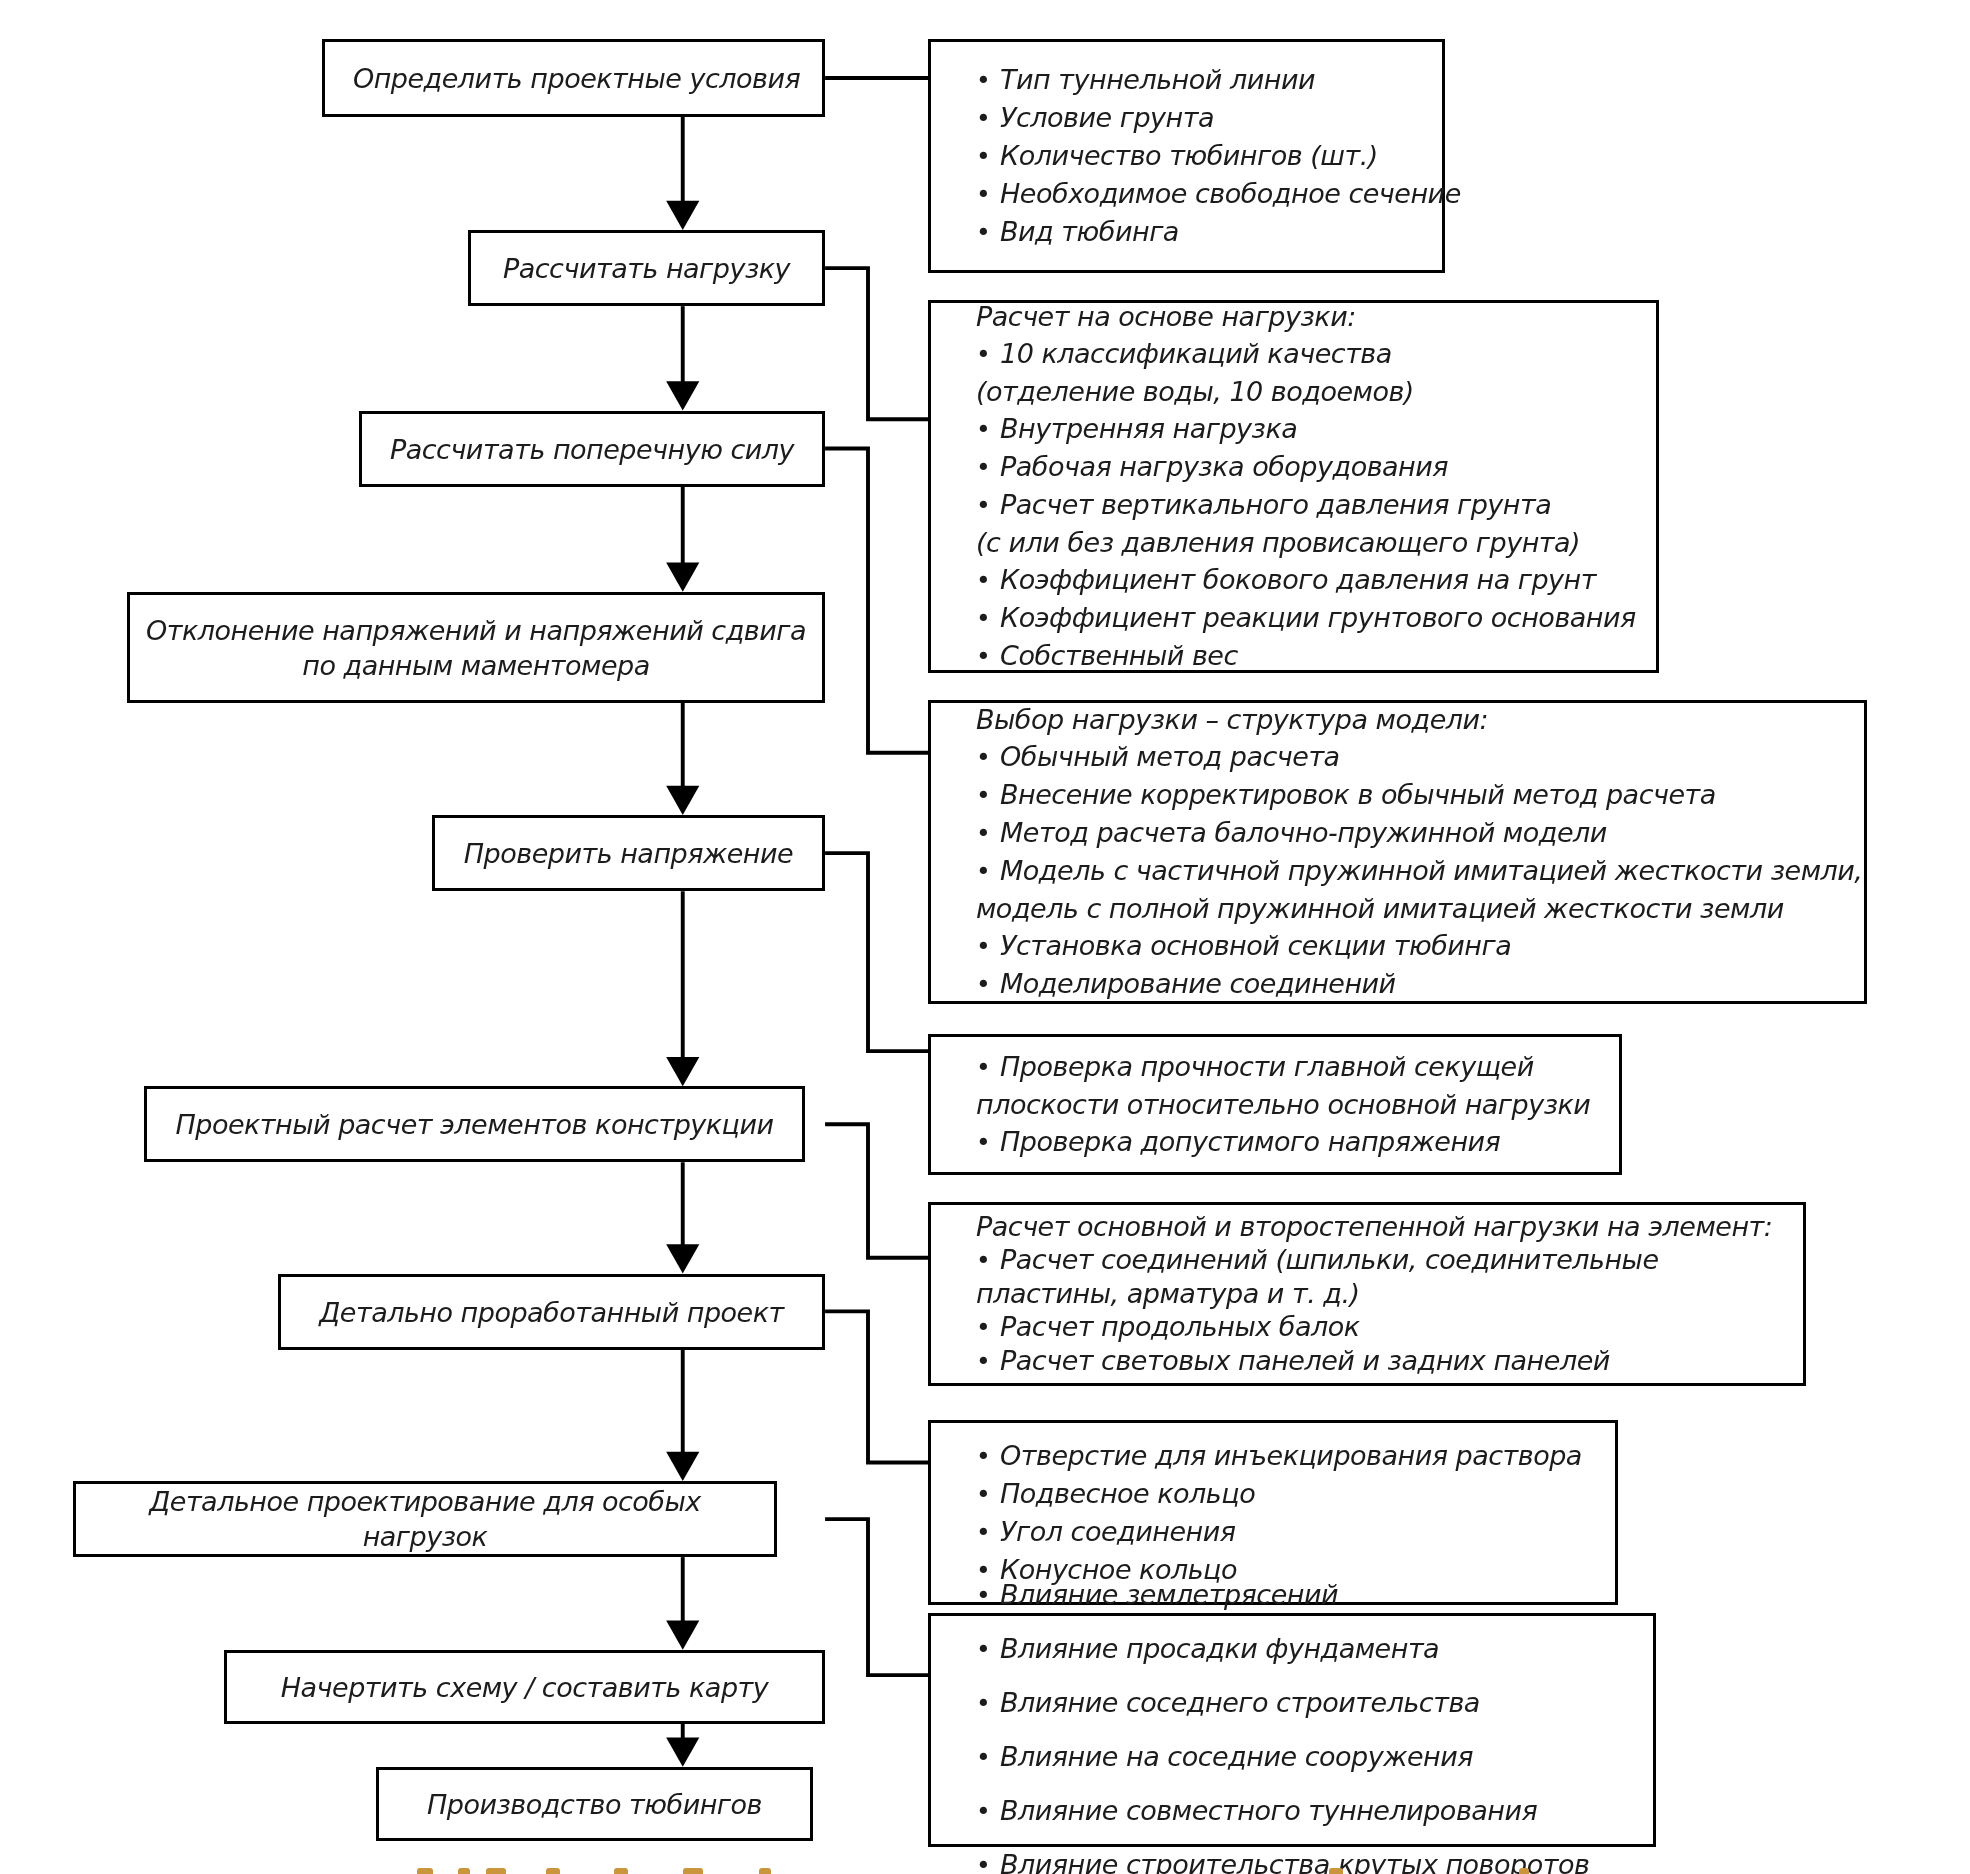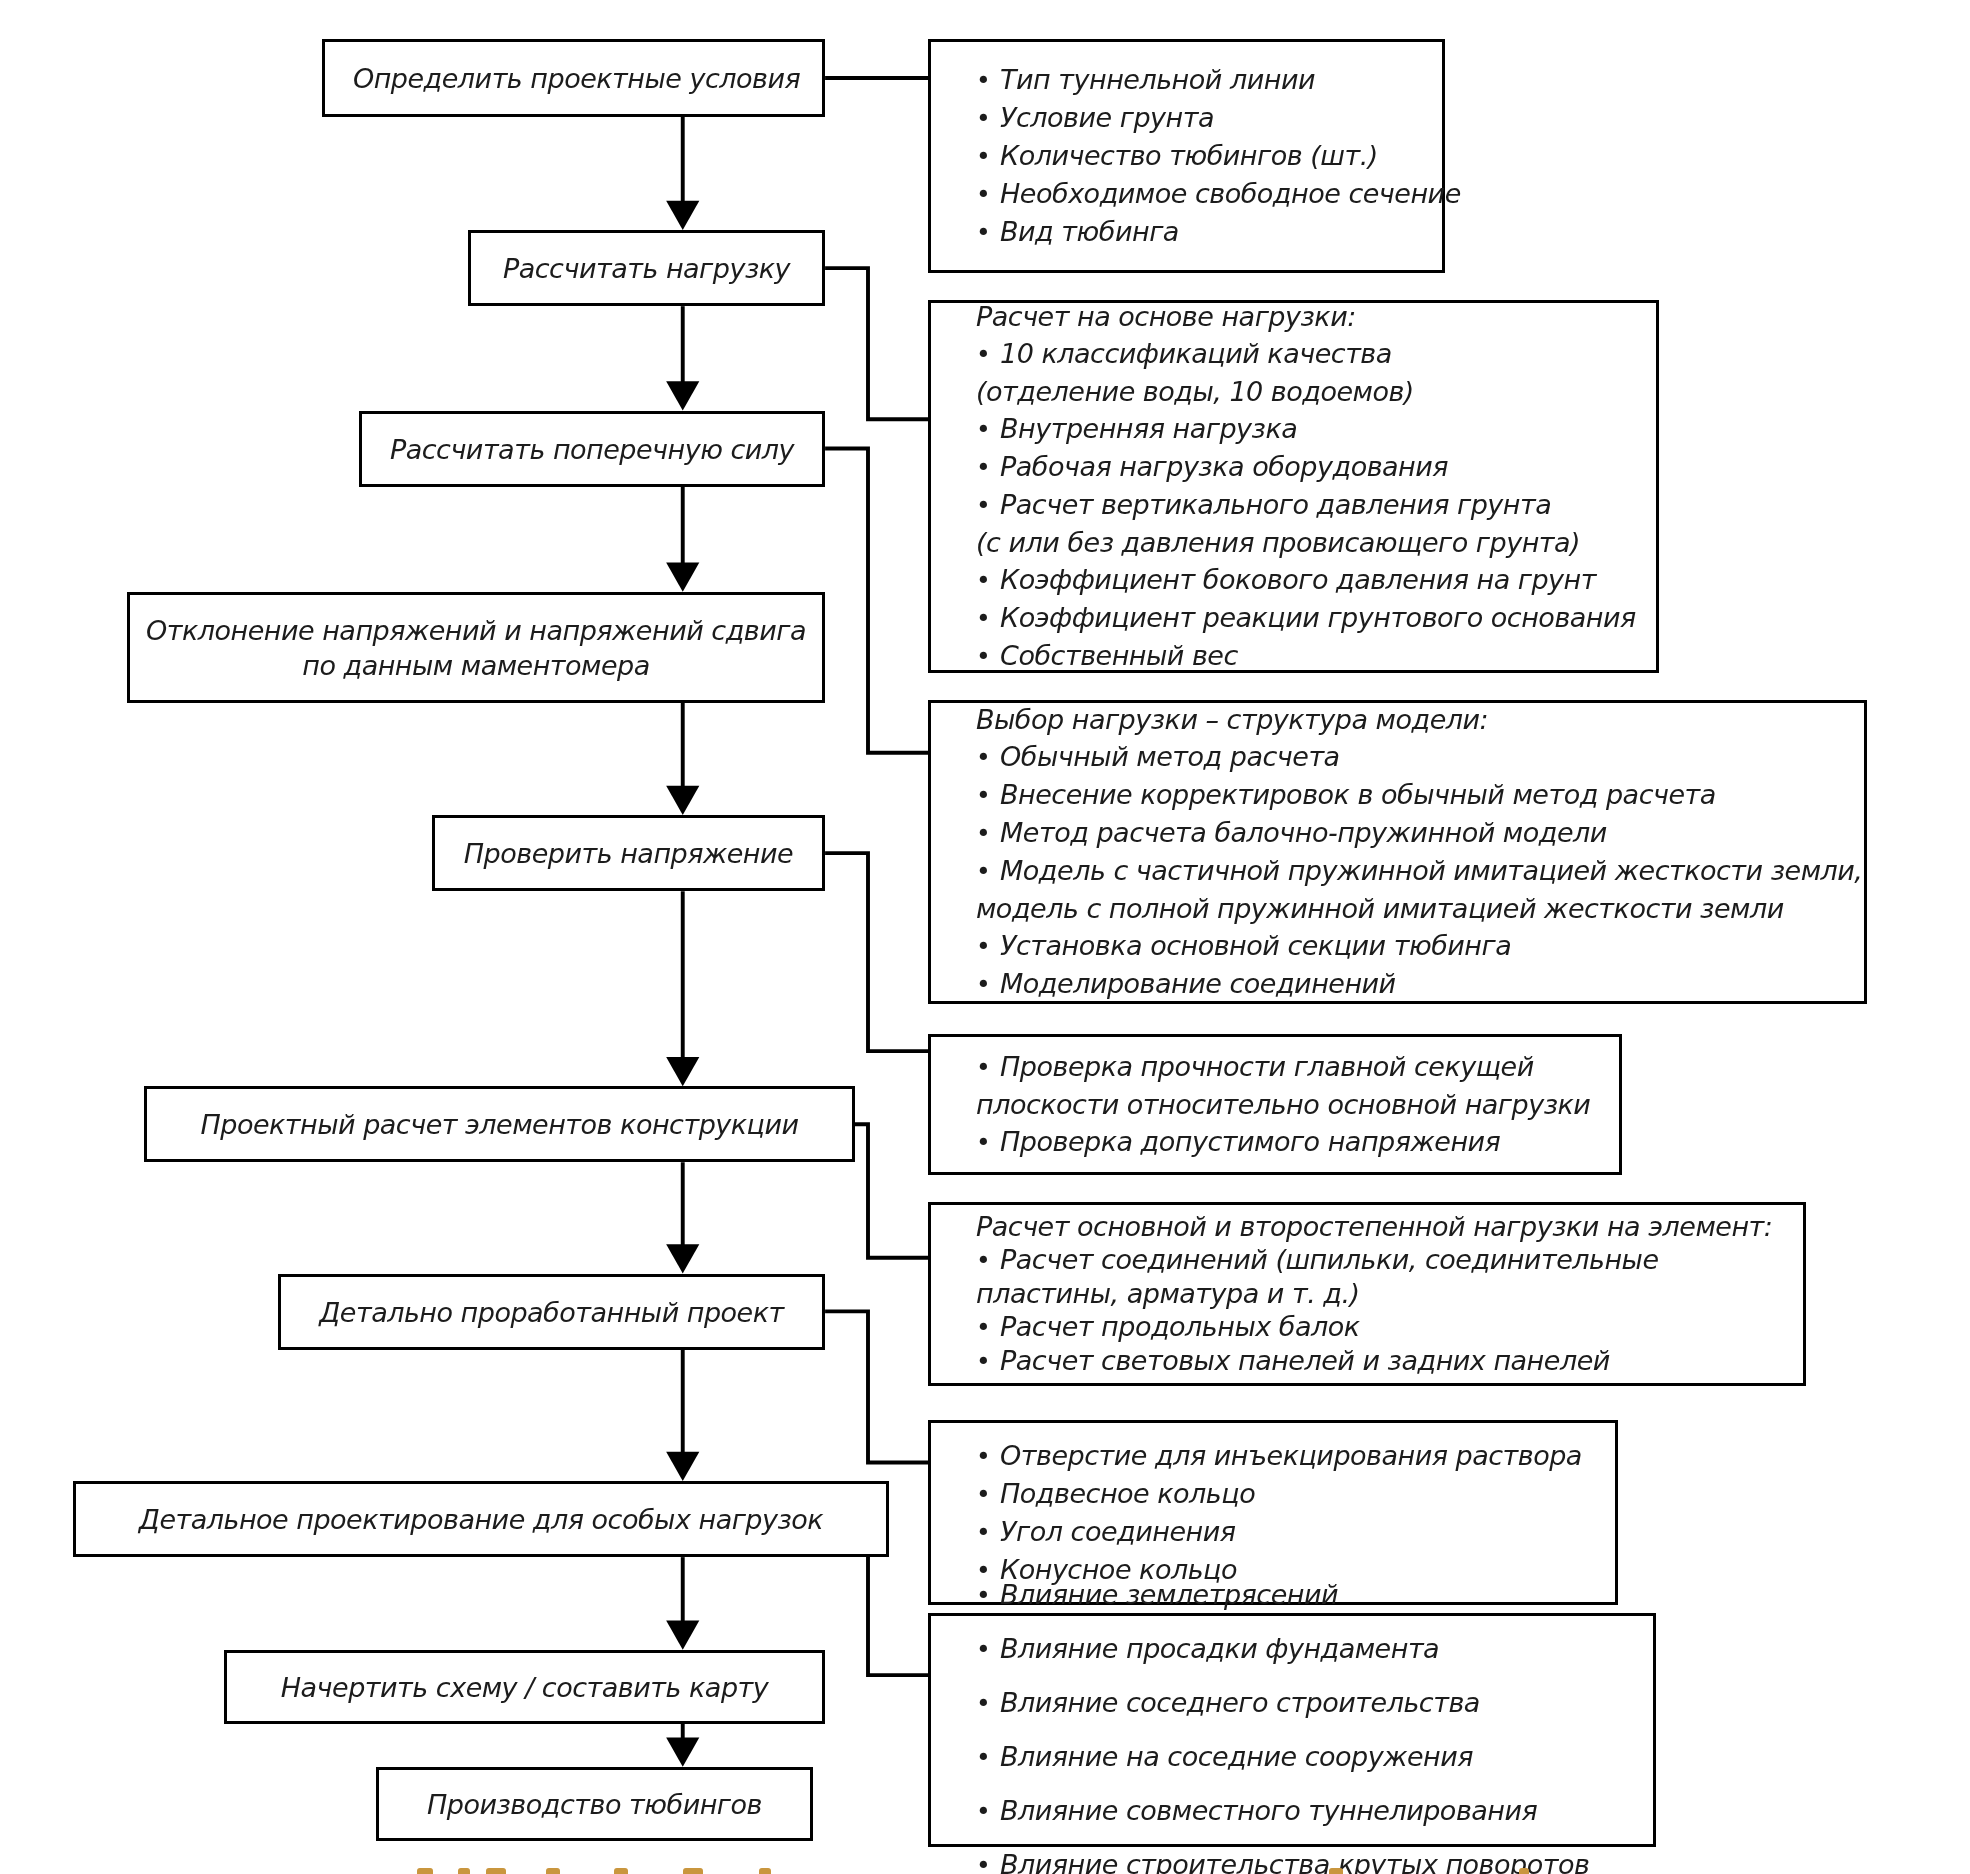--- a/index.html
+++ b/index.html
@@ -107,23 +107,23 @@
       <polyline points="846,1345 890,1345 890,1500 952,1500"></polyline>
       <polyline points="846,1558 890,1558 890,1718 952,1718"></polyline>
     </g>
   </svg>
 
   <div class="box lbox" style="left:322px; top:39px;  width:503px; height:78px;padding-left:16px;">Определить проектные условия</div>
   <div class="box lbox" style="left:468px; top:230px; width:357px; height:76px;">Рассчитать нагрузку</div>
   <div class="box lbox" style="left:359px; top:411px; width:466px; height:76px;">Рассчитать поперечную силу</div>
   <div class="box lbox" style="left:127px; top:592px; width:698px; height:111px;">Отклонение напряжений и напряжений сдвига по данным маментомера</div>
   <div class="box lbox" style="left:432px; top:815px; width:393px; height:76px;">Проверить напряжение</div>
-  <div class="box lbox" style="left:144px; top:1086px; width:711px; height:76px;">Проектный расчет элементов конструкции</div>
+  <div class="box lbox" style="left:144px; top:1086px; width:661px; height:76px;">Проектный расчет элементов конструкции</div>
   <div class="box lbox" style="left:278px; top:1274px; width:547px; height:76px;">Детально проработанный проект</div>
-  <div class="box lbox" style="left:73px;  top:1481px; width:816px; height:76px;font-style:italic;">Детальное проектирование для особых нагрузок</div>
+  <div class="box lbox" style="left:73px;  top:1481px; width:704px; height:76px;font-style:italic;">Детальное проектирование для особых нагрузок</div>
   <div class="box lbox" style="left:224px; top:1650px; width:601px; height:74px;">Начертить схему / составить карту</div>
   <div class="box lbox" style="left:376px; top:1767px; width:437px; height:74px;">Производство тюбингов</div>
 
   <div class="box rbox" style="left:928px; top:39px;   width:517px; height:234px;">
       <div class="line"><span class="bullet">•</span><span>Тип туннельной линии</span></div>
       <div class="line"><span class="bullet">•</span><span>Условие грунта</span></div>
       <div class="line"><span class="bullet">•</span><span>Количество тюбингов (шт.)</span></div>
       <div class="line"><span class="bullet">•</span><span>Необходимое свободное сечение</span></div>
       <div class="line"><span class="bullet">•</span><span>Вид тюбинга</span></div>
     </div>

